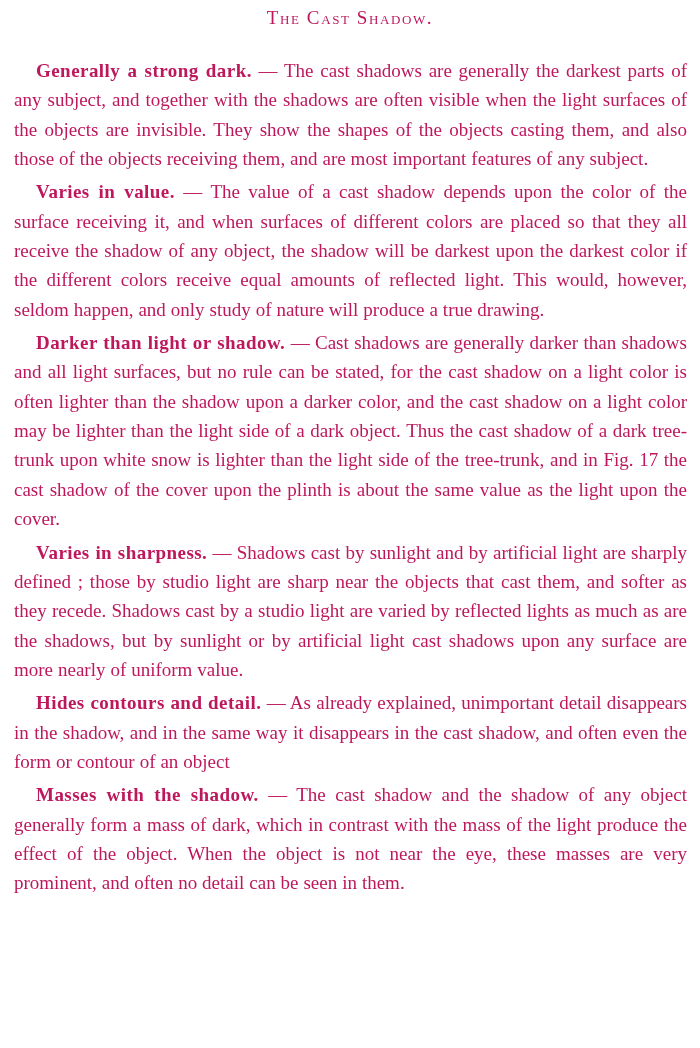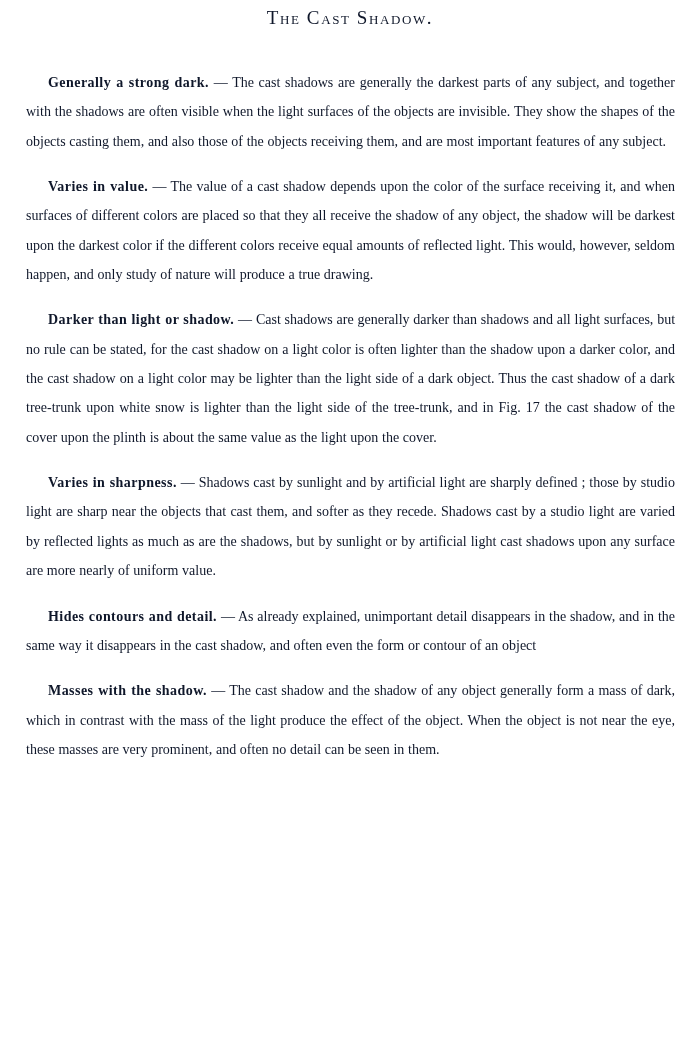--- a/index.html
+++ b/index.html
@@ -9,21 +9,21 @@
     background: #ffffff;
   }
 
   #page {
     position: relative;
     width: 700px;
     height: 1048px;
     background: #ffffff;
     overflow: hidden;
     font-family: "Liberation Serif", "DejaVu Serif", serif;
-    color: #0f172a;
+    color: #be185d;
     -webkit-font-smoothing: none;
   }
 
   
   #page-header {
     position: absolute;
     top: 8px;
     left: 10px;
     width: 680px;
     text-align: center;
@@ -36,26 +36,26 @@
 
   
   #textblock {
     position: absolute;
     top: 52px;
     left: 10px;
     width: 681px;
   }
 
   p.para {
-    margin: 16px;
+    margin: 4px;
     padding: 0;
     text-indent: 22px;
     text-align: justify;
     text-align-last: left;
-    font-size: 14px;
+    font-size: 19px;
     line-height: 29.35px;
     word-spacing: 0.2px;
     hyphens: none;
   }
 
   
   .runin {
     font-weight: bold;
     letter-spacing: 0.45px;
   }

